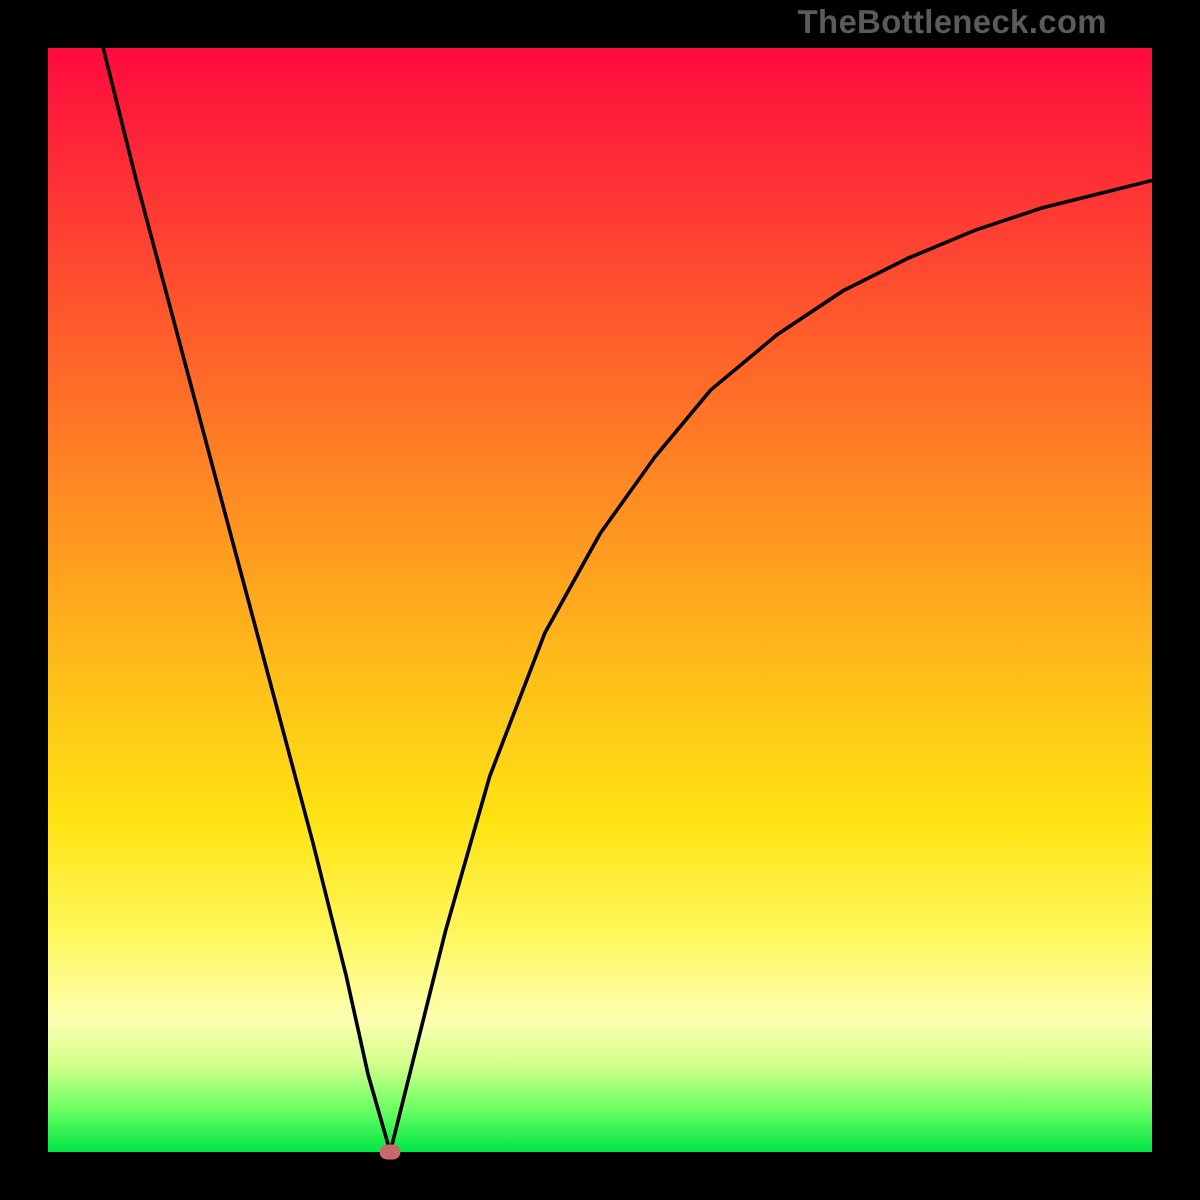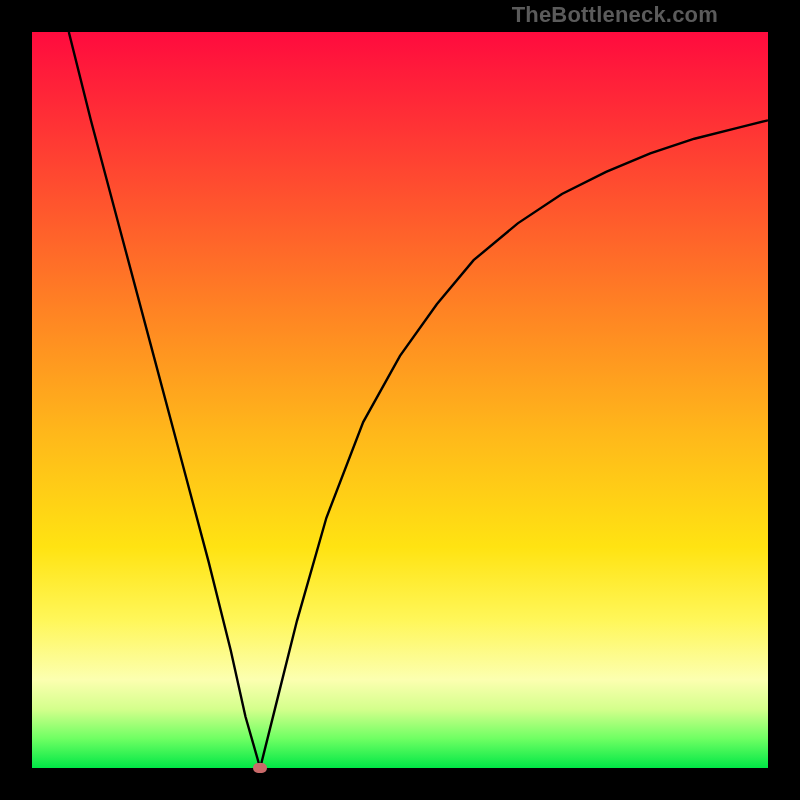--- a/index.html
+++ b/index.html
@@ -9,20 +9,21 @@
     height: 800px;
     overflow: hidden;
     background: #000;
     font-family: Arial, Helvetica, sans-serif;
   }
   .frame {
     position: relative;
     width: 724px;
     height: 800px;
     background: #000;
+    padding-left: 20px;
   }
   .watermark {
     position: absolute;
     top: 2px;
     right: 6px;
     color: #5b5b5b;
     font-size: 22px;
     font-weight: 600;
     letter-spacing: 0.2px;
     z-index: 5;

